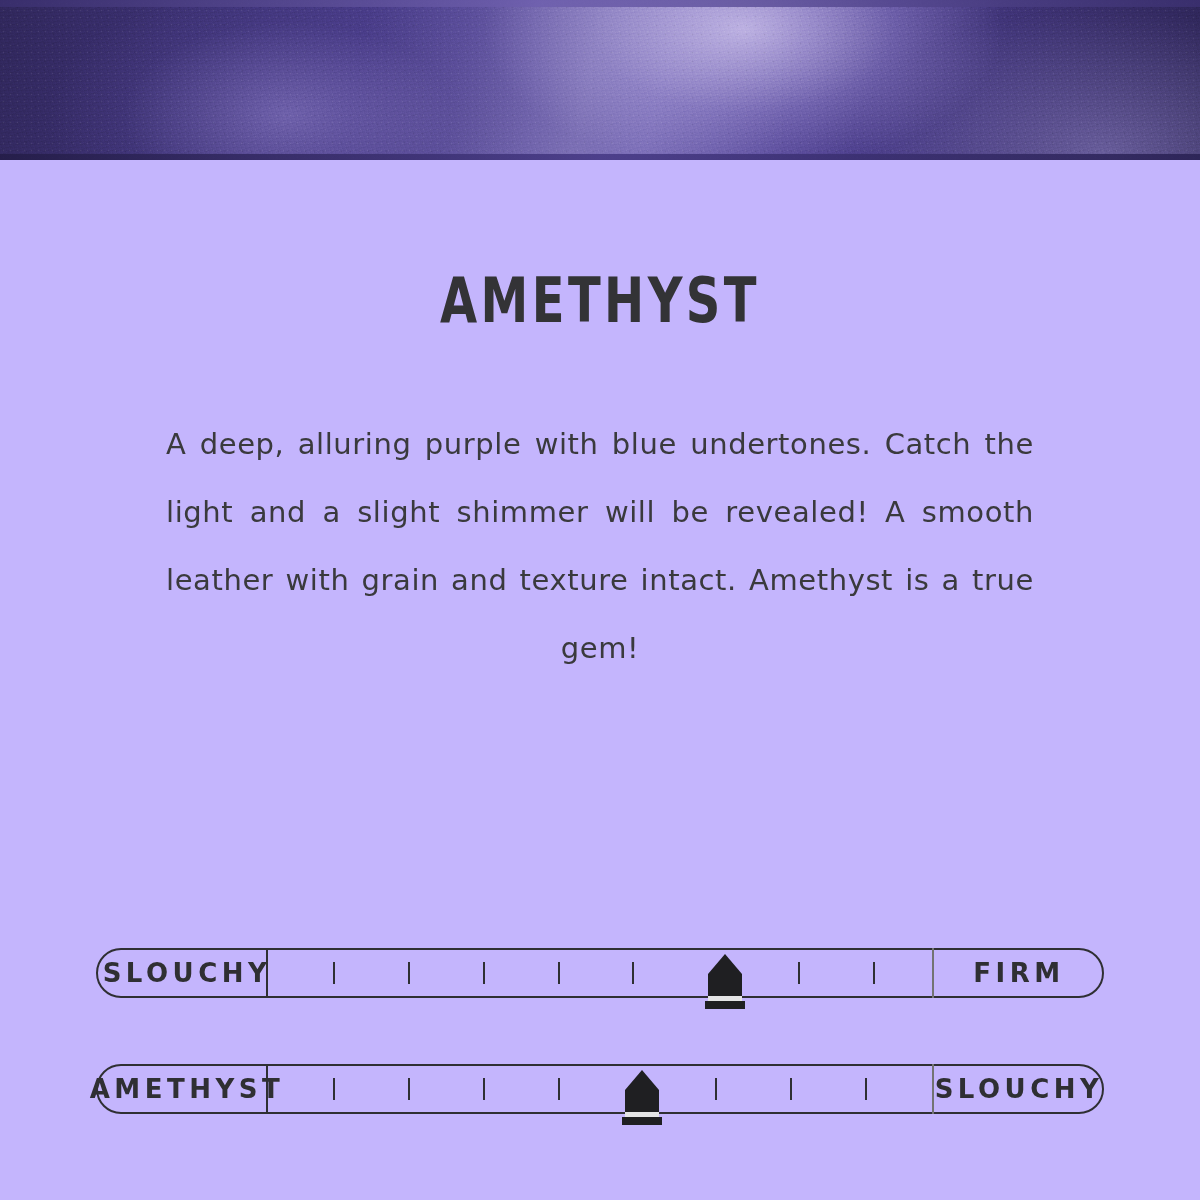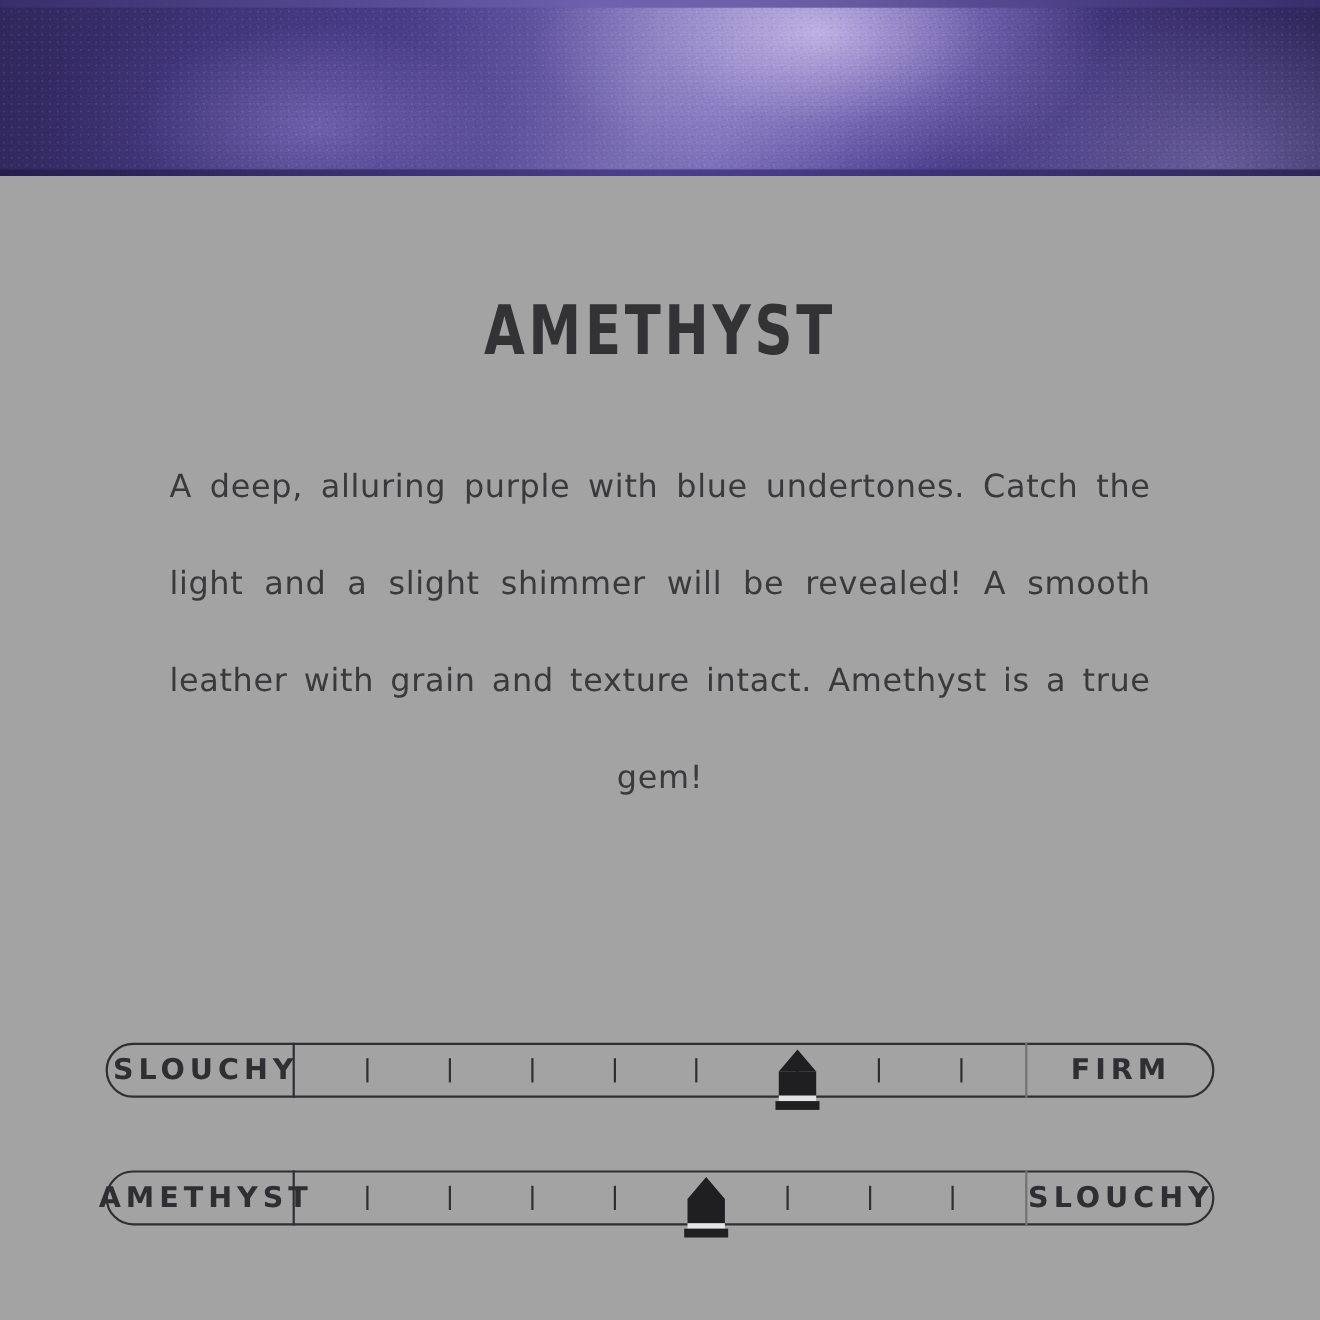--- a/index.html
+++ b/index.html
@@ -10,21 +10,21 @@
     width: 1200px;
     height: 1200px;
     font-family: "Liberation Sans", sans-serif;
     background: #e4e4e6;
     overflow: hidden;
   }
   .page {
     position: relative;
     width: 1200px;
     height: 1200px;
-    background: #a3a3a3;
+    background: #c4b5fd;
   }
 
   
   .swatch {
     position: relative;
     width: 1200px;
     height: 160px;
     overflow: hidden;
     background: #4b3d8f;
   }
@@ -87,25 +87,25 @@
     text-align: center;
     font-size: 62px;
     line-height: 1;
     letter-spacing: 4px;
     font-weight: 700;
     color: #333336;
     font-family: "DejaVu Sans Condensed", "Liberation Sans Narrow", "Liberation Sans", sans-serif;
     transform: scaleX(0.86);
   }
   .desc {
-    margin: 4px;
+    margin: 16px;
     padding-top: 62px;
     text-align: center;
     font-size: 29px;
-    line-height: 88px;
+    line-height: 68px;
     color: #3a3a3d;
     letter-spacing: 0.6px;
     font-weight: 400;
     text-align: justify;
     text-align-last: center;
     font-family: "DejaVu Sans", sans-serif;
   }
 
   
   .scales {

